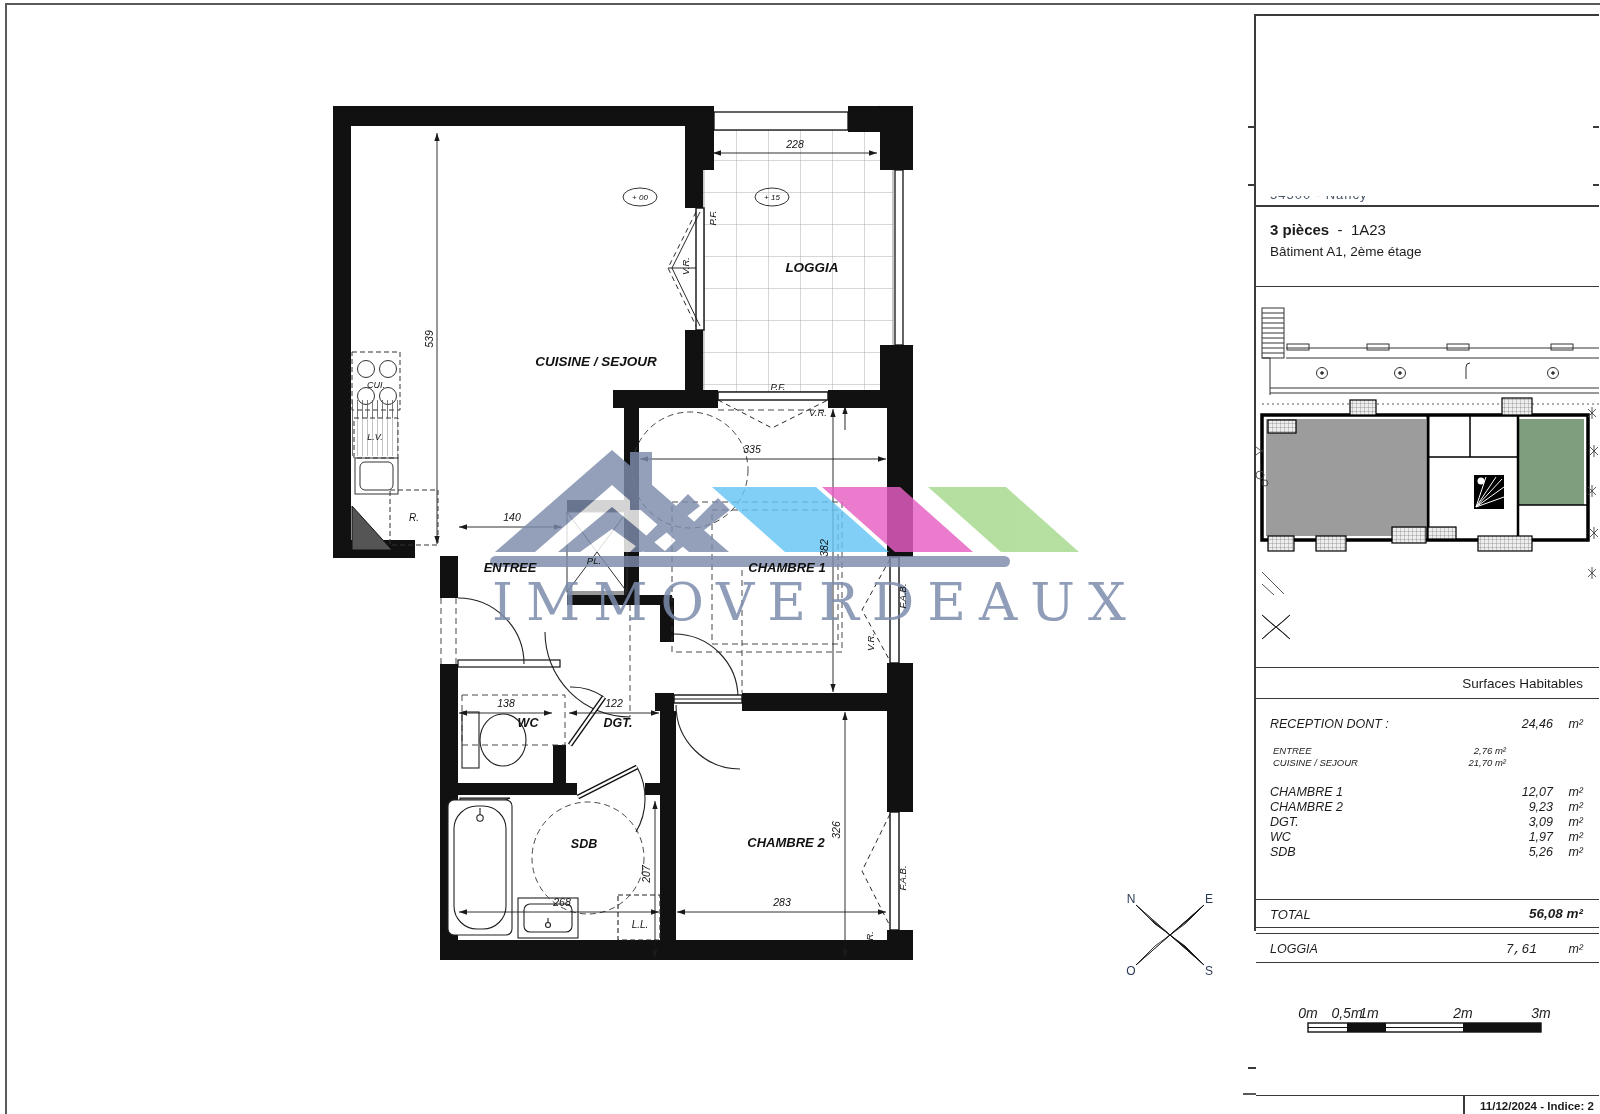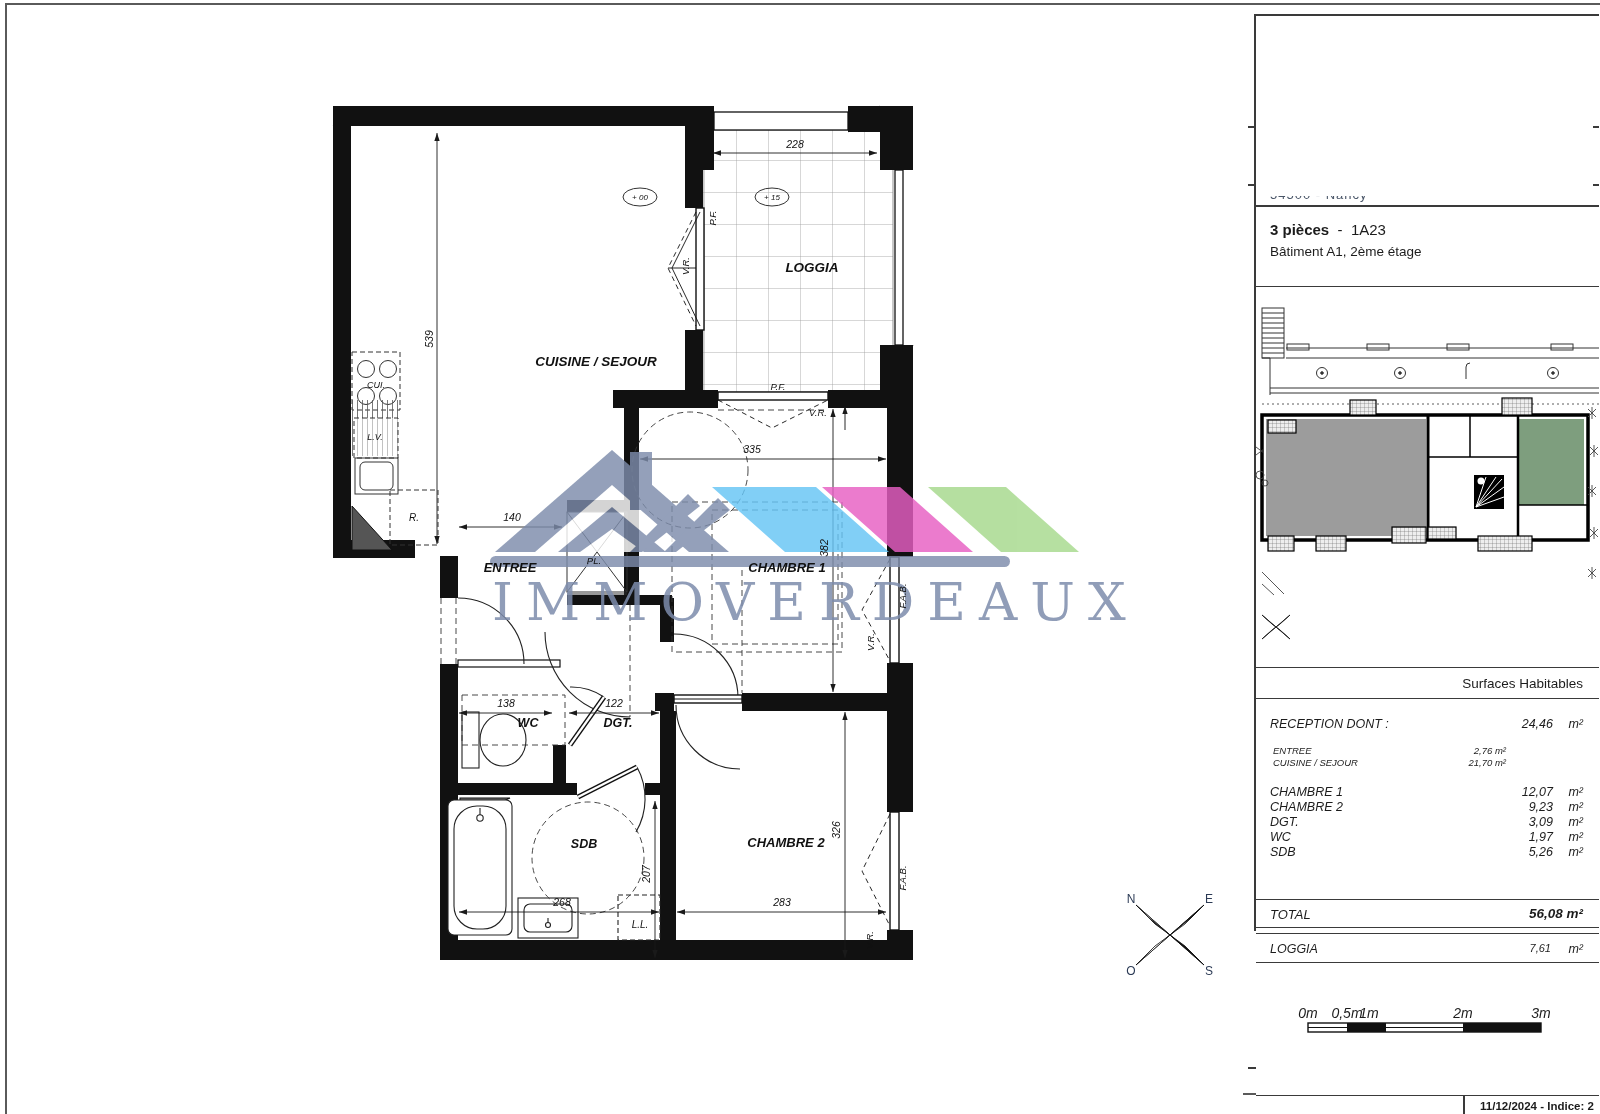--- a/index.html
+++ b/index.html
@@ -24,21 +24,21 @@
   .row .num{position:absolute;right:46px;text-align:left;}
   .row .un{position:absolute;right:16px;}
   .subrow{position:absolute;font-size:9.5px;}
   .subrow .lab{position:absolute;left:17px;white-space:nowrap;}
   .subrow .val{position:absolute;left:160px;width:90px;text-align:right;}
   .s6{height:28px;font-style:italic;}
   .s6 .lab{position:absolute;left:14px;top:7px;font-size:13px;font-style:italic;}
   .s6 .val{position:absolute;right:16px;top:6px;font-size:13.5px;font-weight:bold;}
   .s7{height:30px;margin-top:5px;border-top:1.5px solid #3a3a3a;font-style:italic;}
   .s7 .lab{position:absolute;left:14px;top:8px;font-size:12.5px;}
-  .s7 .num{position:absolute;right:48px;top:8px;font-size:11px;}
+  .s7 .num{position:absolute;right:62px;top:8px;font-size:13px;font-family:Liberation Mono, monospace;}
   .s7 .un{position:absolute;right:16px;top:8px;font-size:12.5px;}
   .s8{height:126px;border-bottom:none;}
   .s9{position:absolute;left:0;right:0;top:1079px;height:21px;border-top:1.5px solid #3a3a3a;}
   .s9 .vdiv{position:absolute;left:207px;top:0;bottom:0;width:1.5px;background:#3a3a3a;}
   .s9 .dt{position:absolute;left:222px;top:4px;width:118px;text-align:center;font-size:11.5px;font-weight:bold;white-space:nowrap;}
   .sclab{position:absolute;font-size:14px;font-style:italic;top:42px;transform:translateX(-50%);}
   .tick{position:absolute;background:#3a3a3a;}
 </style>
 </head>
 <body>

